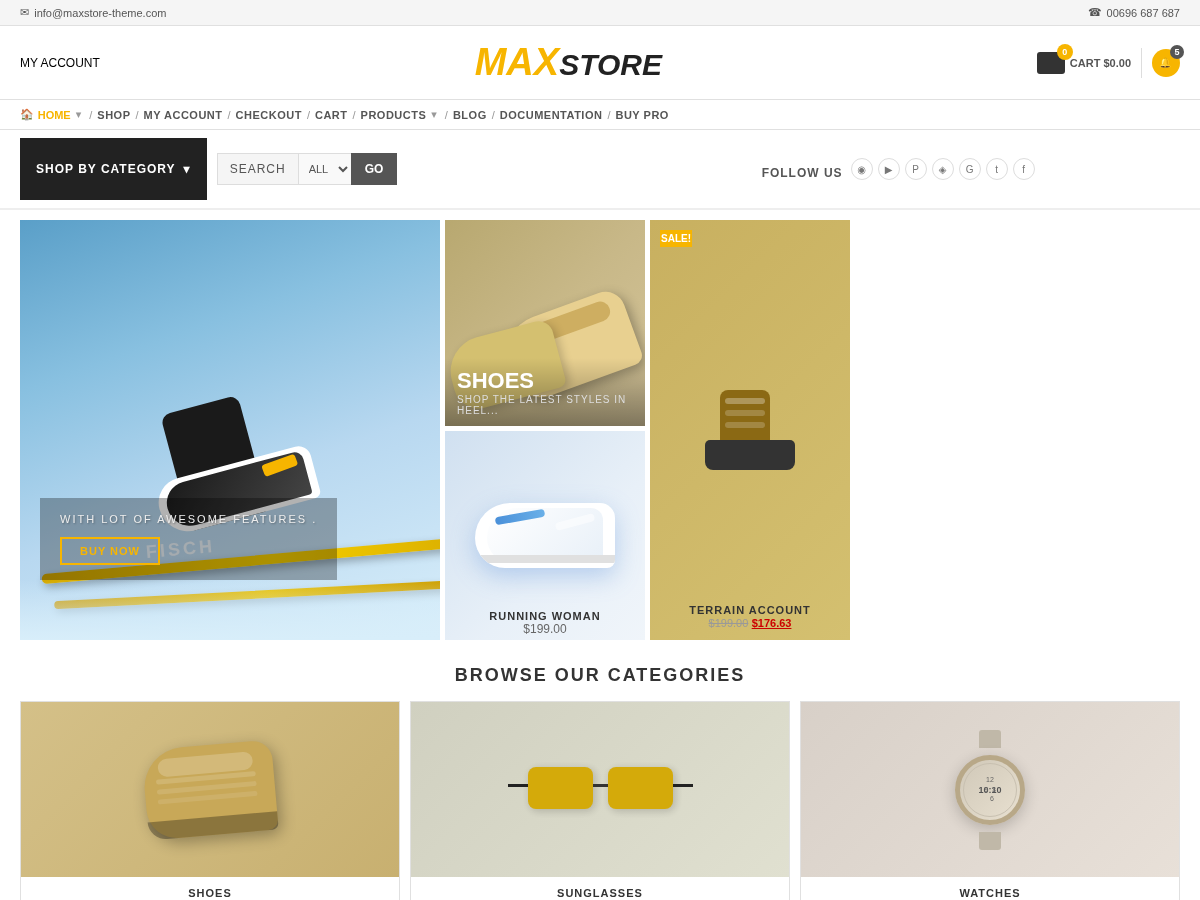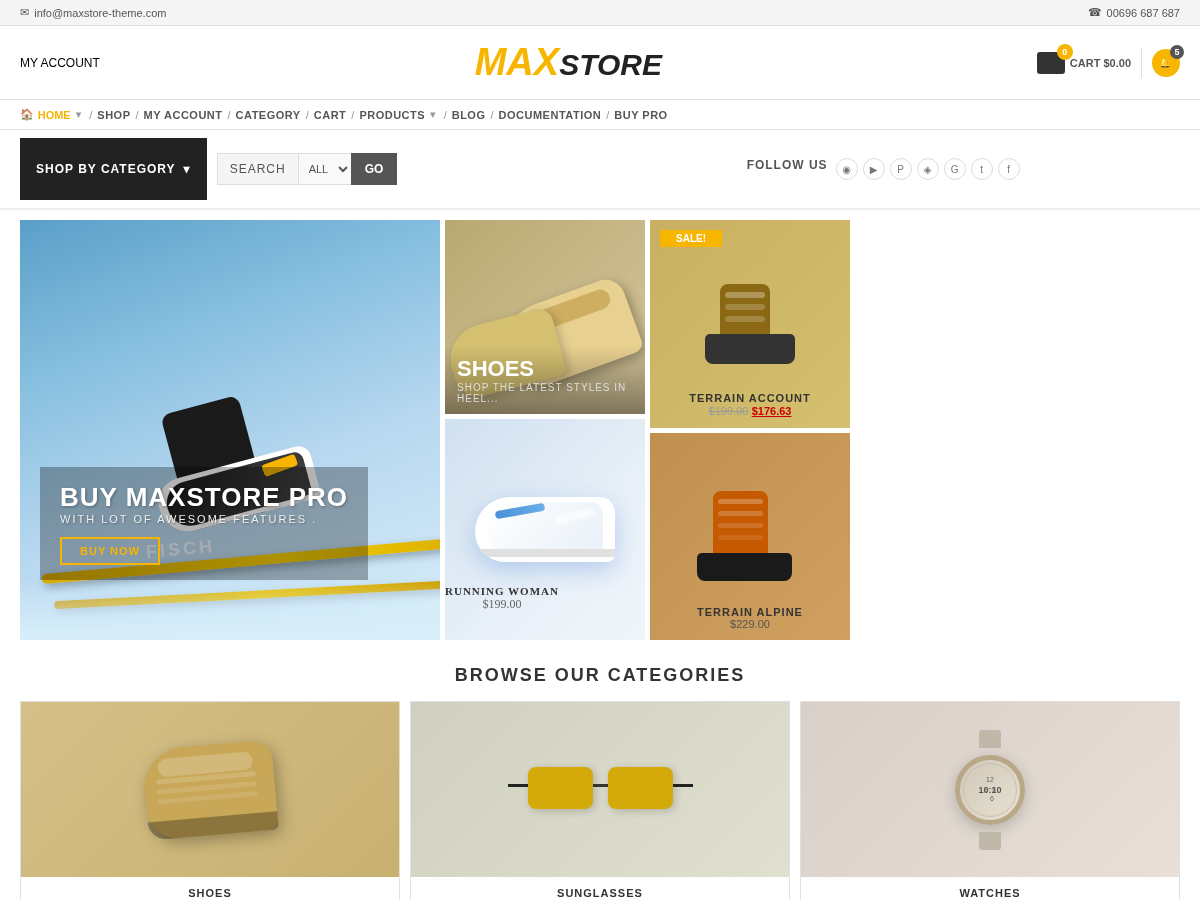--- a/index.html
+++ b/index.html
@@ -132,23 +132,23 @@
       background: #555;
       color: #fff;
       border: none;
       padding: 9px 14px;
       font-size: 12px;
       font-weight: bold;
       cursor: pointer;
     }
     .follow-us {
       display: flex;
-      align-items: flex-start;
+      align-items: flex-end;
       gap: 8px;
-      margin-left: 20px;
+      margin-left: 35px;
     }
     .follow-label { font-size: 12px; font-weight: bold; color: #555; letter-spacing: 1px; }
     .social-icons { display: flex; gap: 5px; }
     .soc-icon {
       width: 22px; height: 22px;
       border: 1px solid #ddd;
       border-radius: 50%;
       display: flex; align-items: center; justify-content: center;
       font-size: 10px; color: #777; cursor: pointer;
     }
@@ -258,24 +258,23 @@
     .shoes-title { font-size: 22px; font-weight: 900; color: #fff; }
     .shoes-sub { font-size: 10px; color: #ddd; letter-spacing: 1px; }
 
     .running-woman {
       flex: 1;
       background: #e8f0f8;
       position: relative;
       overflow: hidden;
       display: flex;
       flex-direction: column;
-      align-items: flex-start;
+      align-items: center;
       justify-content: flex-end;
-      padding-bottom: 28px;
-      font-family: Liberation Serif, serif;
+      padding-bottom: 4px;
     }
     
     .running-shoe-visual {
       position: absolute;
       inset: 0;
       background: linear-gradient(135deg, #d0e0f0 0%, #e8f0f8 60%, #f0f5fa 100%);
       display: flex;
       align-items: center;
       justify-content: center;
     }
@@ -385,21 +384,21 @@
       left: 2px;
       bottom: 0;
     }
     .sale-badge {
       position: absolute;
       top: 10px; left: 10px;
       background: #f7b500;
       color: #fff;
       font-size: 10px;
       font-weight: bold;
-      padding: 3px 16px;
+      padding: 3px 1px;
       z-index: 10;
     }
     .terrain-info { text-align: center; z-index: 5; position: relative; }
     .terrain-name { font-size: 11px; font-weight: bold; color: #333; letter-spacing: 1px; }
     .terrain-price { font-size: 11px; color: #555; }
     .terrain-old-price { text-decoration: line-through; color: #999; font-size: 11px; }
     .terrain-new-price { color: #c00; font-size: 11px; font-weight: bold; text-decoration: underline; }
 
     
     .browse-section { margin-top: 25px; }
@@ -541,21 +540,21 @@
 
 <div class="nav">
   <span class="home-icon">🏠</span>
   <a href="#">HOME</a>
   <span class="sep">▾</span>
   <span class="sep">/</span>
   <a href="#" class="nav-item">SHOP</a>
   <span class="sep">/</span>
   <a href="#" class="nav-item">MY ACCOUNT</a>
   <span class="sep">/</span>
-  <a href="#" class="nav-item">CATEGORY</a>
+  <a href="#" class="nav-item">CHECKOUT</a>
   <span class="sep">/</span>
   <a href="#" class="nav-item">CART</a>
   <span class="sep">/</span>
   <a href="#" class="nav-item">PRODUCTS</a>
   <span class="sep">▾</span>
   <span class="sep">/</span>
   <a href="#" class="nav-item">BLOG</a>
   <span class="sep">/</span>
   <a href="#" class="nav-item">DOCUMENTATION</a>
   <span class="sep">/</span>
@@ -608,21 +607,20 @@
 
         <div style="position:absolute;bottom:18%;left:5%;right:-15%;height:10px;background:linear-gradient(to right,#d4a800,#f7d000,#d4a800);border-radius:50px;transform:rotate(-5deg);box-shadow:2px 4px 8px rgba(0,0,0,0.3);"></div>
         <div style="position:absolute;bottom:10%;left:8%;right:-10%;height:8px;background:linear-gradient(to right,#c89800,#e8c000,#c89800);border-radius:50px;transform:rotate(-3deg);box-shadow:2px 4px 8px rgba(0,0,0,0.2);"></div>
 
         <div style="position:absolute;bottom:0;left:0;right:0;height:60px;background:linear-gradient(to top,#d8eefa,transparent);"></div>
 
         <div style="position:absolute;bottom:19%;left:30%;font-size:18px;font-weight:900;color:rgba(255,255,255,0.7);letter-spacing:3px;transform:rotate(-5deg);">FISCH</div>
       </div>
       <div class="hero-text">
         <div style="background:rgba(0,0,0,0.3);padding:15px 20px;display:inline-block;">
-          <div class="hero-title">BUY MAXSTORE PRO</div>
           <div class="hero-subtitle">WITH LOT OF AWESOME FEATURES .</div>
           <button class="buy-now-btn">BUY NOW</button>
         </div>
       </div>
     </div>
 
     <div class="hero-middle">
 
       <div class="shoes-top">
         <div class="shoes-visual"></div>
@@ -670,37 +668,20 @@
         <div class="terrain-info">
           <div class="terrain-name">TERRAIN ACCOUNT</div>
           <div>
             <span class="terrain-old-price">$199.00</span>
             <span class="terrain-new-price">$176.63</span>
           </div>
         </div>
         <div class="sale-badge">SALE!</div>
       </div>
 
-      <div class="terrain-alpine">
-        <div class="ta-visual">
-          <div style="width:110px;height:90px;position:relative;">
-            <div class="alpine-boot-upper">
-              <div style="position:absolute;top:8px;left:5px;right:5px;height:5px;background:rgba(255,255,255,0.25);border-radius:3px;"></div>
-              <div style="position:absolute;top:20px;left:5px;right:5px;height:5px;background:rgba(255,255,255,0.2);border-radius:3px;"></div>
-              <div style="position:absolute;top:32px;left:5px;right:5px;height:5px;background:rgba(255,255,255,0.15);border-radius:3px;"></div>
-              <div style="position:absolute;top:44px;left:5px;right:5px;height:5px;background:rgba(255,255,255,0.1);border-radius:3px;"></div>
-            </div>
-            <div class="alpine-boot-lower"></div>
-          </div>
-        </div>
-        <div class="terrain-info">
-          <div class="terrain-name">TERRAIN ALPINE</div>
-          <div class="terrain-price">$229.00</div>
-        </div>
-      </div>
     </div>
 
   </div>
 
   <div class="browse-section">
     <div class="browse-title">BROWSE OUR CATEGORIES</div>
     <div class="category-grid">
 
 
       <div class="category-item">

